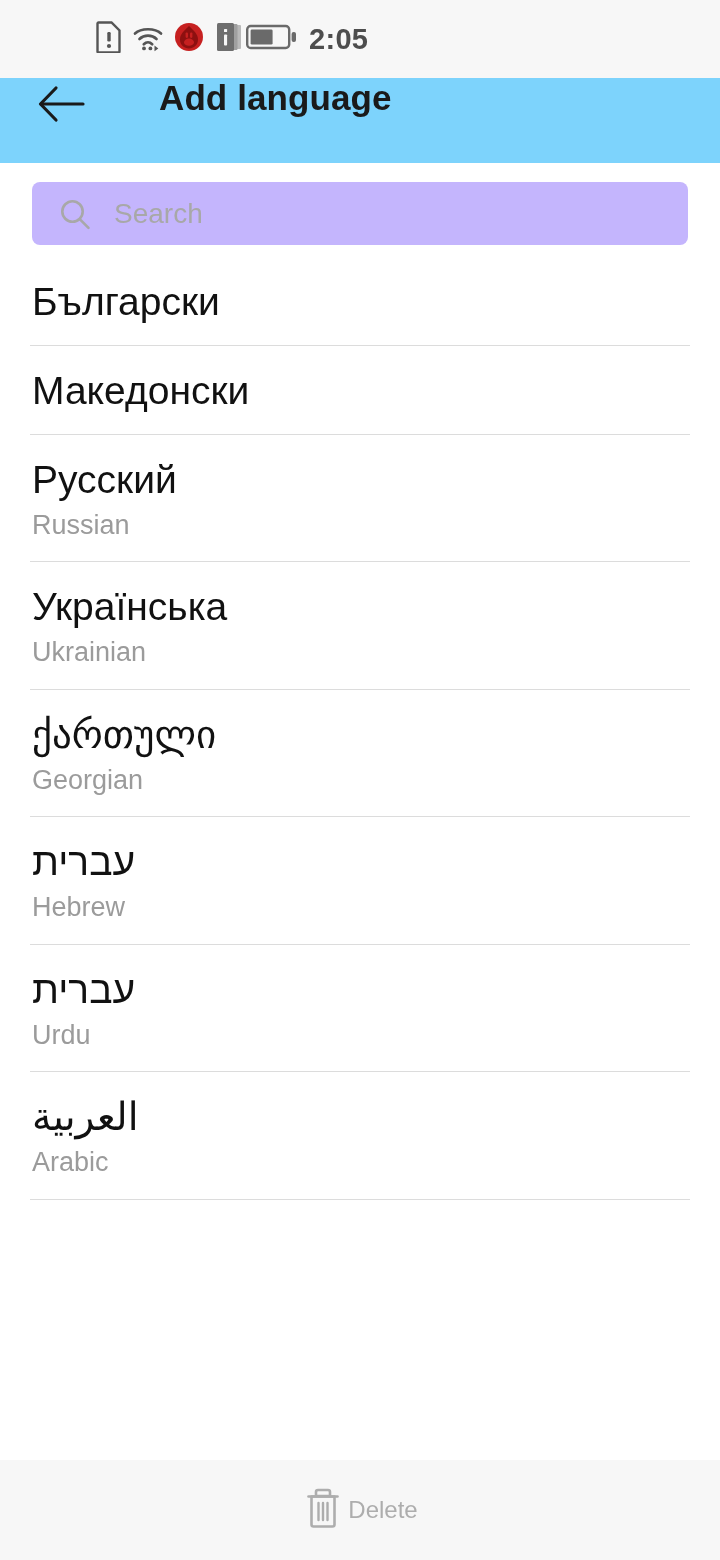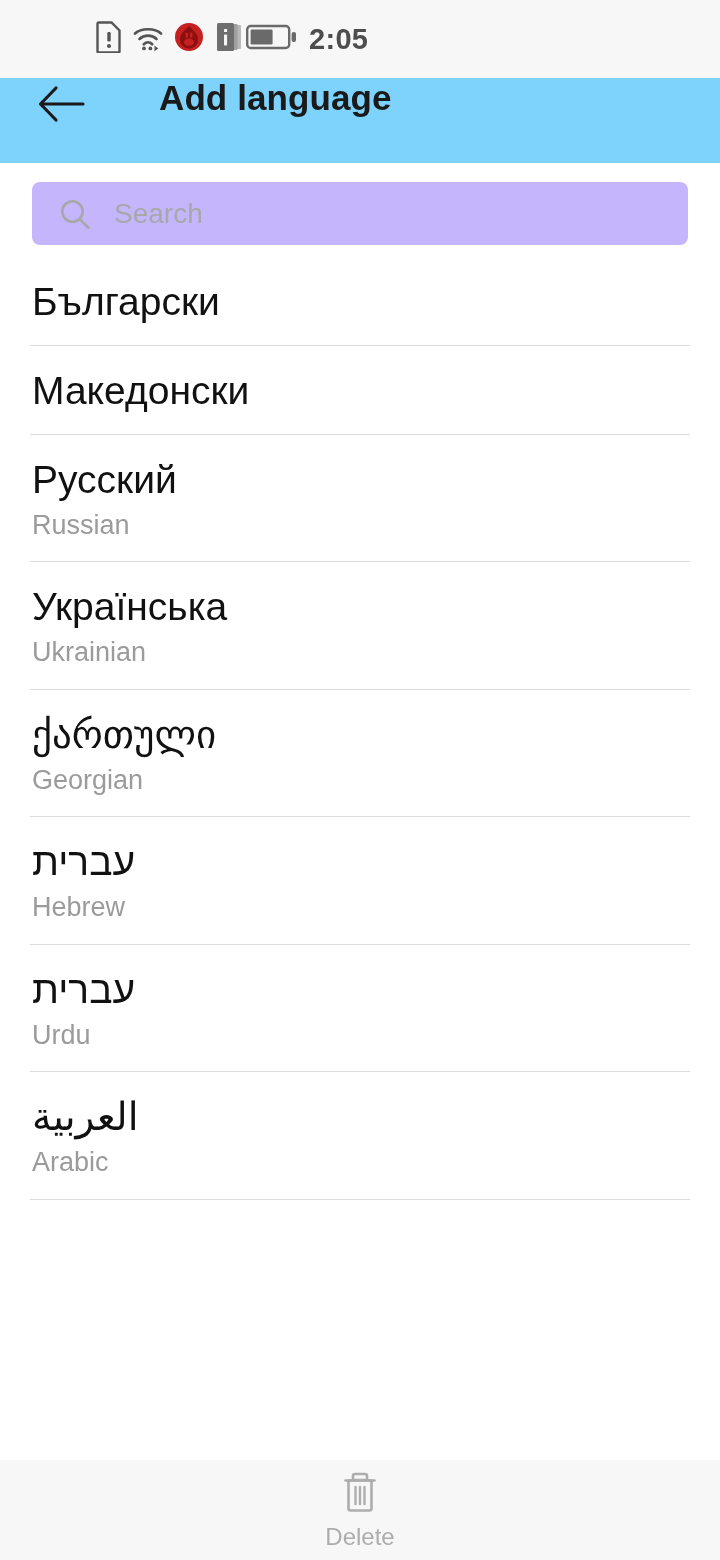--- a/index.html
+++ b/index.html
@@ -153,21 +153,20 @@
   .bottom-bar {
     height:100px;
     background:#f7f7f7;
     display:flex;
     align-items:center;
     justify-content:center;
     flex:0 0 auto;
   }
   .bottom-action {
     display:flex;
-    flex-direction:column;
     align-items:center;
     justify-content:center;
     gap:4px;
     cursor:default;
   }
   .bottom-label {
     font-size:24px;
     color:#adadad;
   }
 </style>

